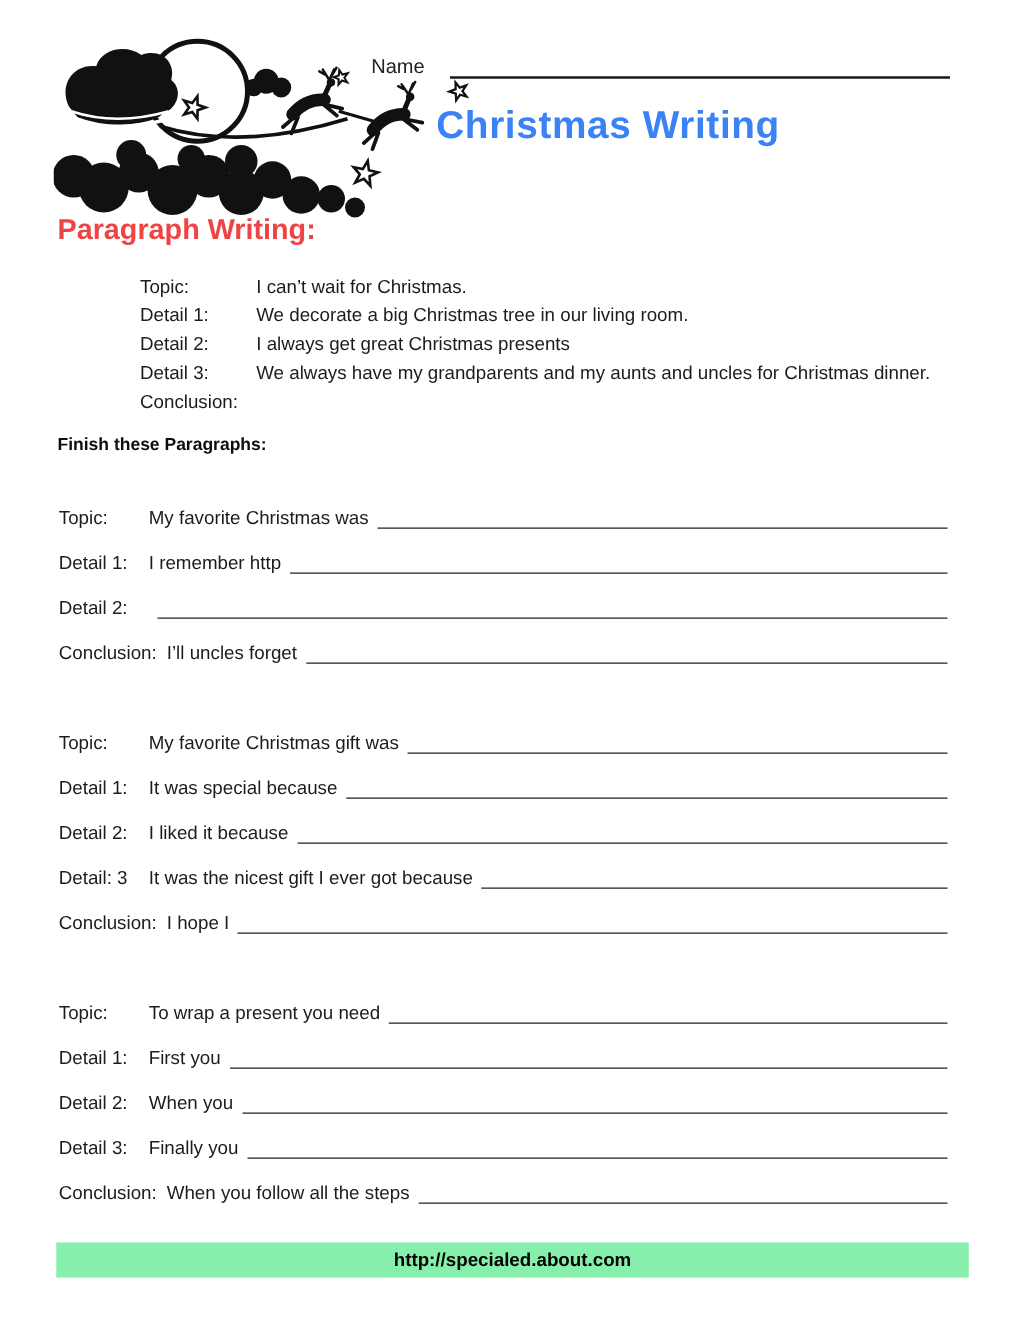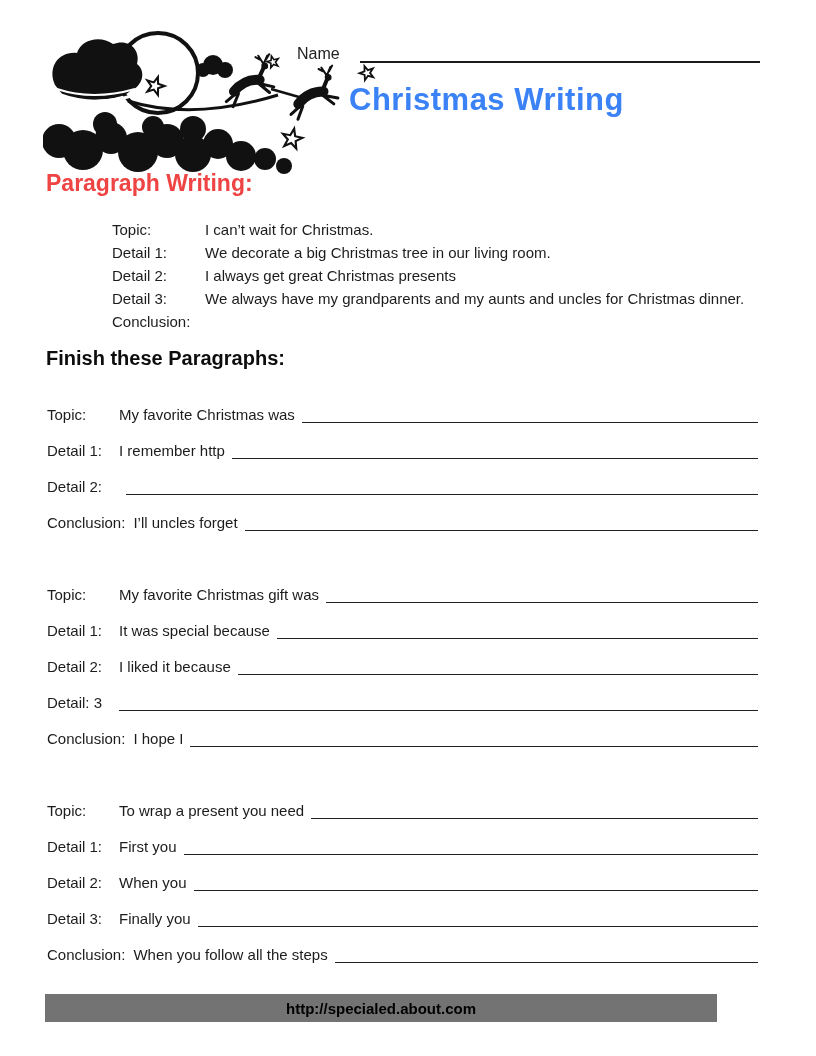--- a/index.html
+++ b/index.html
@@ -28,35 +28,35 @@
   
   .section-heading{
     position:absolute;left:46px;top:170px;
     font-size:23px;font-weight:bold;color:#ef4444;white-space:nowrap;
   }
   .example{position:absolute;left:112px;top:218px;font-size:15px;line-height:23px;color:#1c1c1c;}
   .ex-row{display:flex;white-space:nowrap;}
   .ex-label{display:inline-block;min-width:93px;}
   .instructions{
     position:absolute;left:46px;top:347px;
-    font-size:20px;font-weight:bold;color:#0d0d0d;white-space:nowrap;
+    font-size:14px;font-weight:bold;color:#0d0d0d;white-space:nowrap;
   }
   
   .template{position:absolute;left:47px;width:711px;font-size:15px;color:#1c1c1c;}
   .t1{top:403px;}
   .t2{top:583px;}
   .t3{top:799px;}
   .trow{display:flex;align-items:flex-end;height:20px;margin-bottom:16px;}
   .tlbl{min-width:64px;margin-right:8px;white-space:nowrap;}
   .tpre{margin-right:7px;white-space:nowrap;}
   .blank{flex:1;border-bottom:1.8px solid #222;height:5px;}
   
   .footer-bar{
-    position:absolute;left:45px;top:994px;width:672px;height:28px;
-    background:#737373;
+    position:absolute;left:45px;top:994px;width:730px;height:28px;
+    background:#86efac;
     display:flex;align-items:center;justify-content:center;
     font-size:15px;font-weight:bold;color:#000;
   }
 </style>
 </head>
 <body>
 
 <div class="page">
 
   <svg class="art" viewBox="0 0 338 158" aria-hidden="true">
@@ -186,20 +186,21 @@
       <span class="tpre">It was special because</span>
       <span class="blank"></span>
     </div>
     <div class="trow">
       <span class="tlbl">Detail 2:</span>
       <span class="tpre">I liked it because</span>
       <span class="blank"></span>
     </div>
     <div class="trow">
       <span class="tlbl">Detail: 3</span>
+      <span class="tpre">It was the nicest gift I ever got because</span>
       <span class="blank"></span>
     </div>
     <div class="trow">
       <span class="tlbl">Conclusion:</span>
       <span class="tpre">I hope I</span>
       <span class="blank"></span>
     </div>
   </div>
 
   <div class="template t3">

